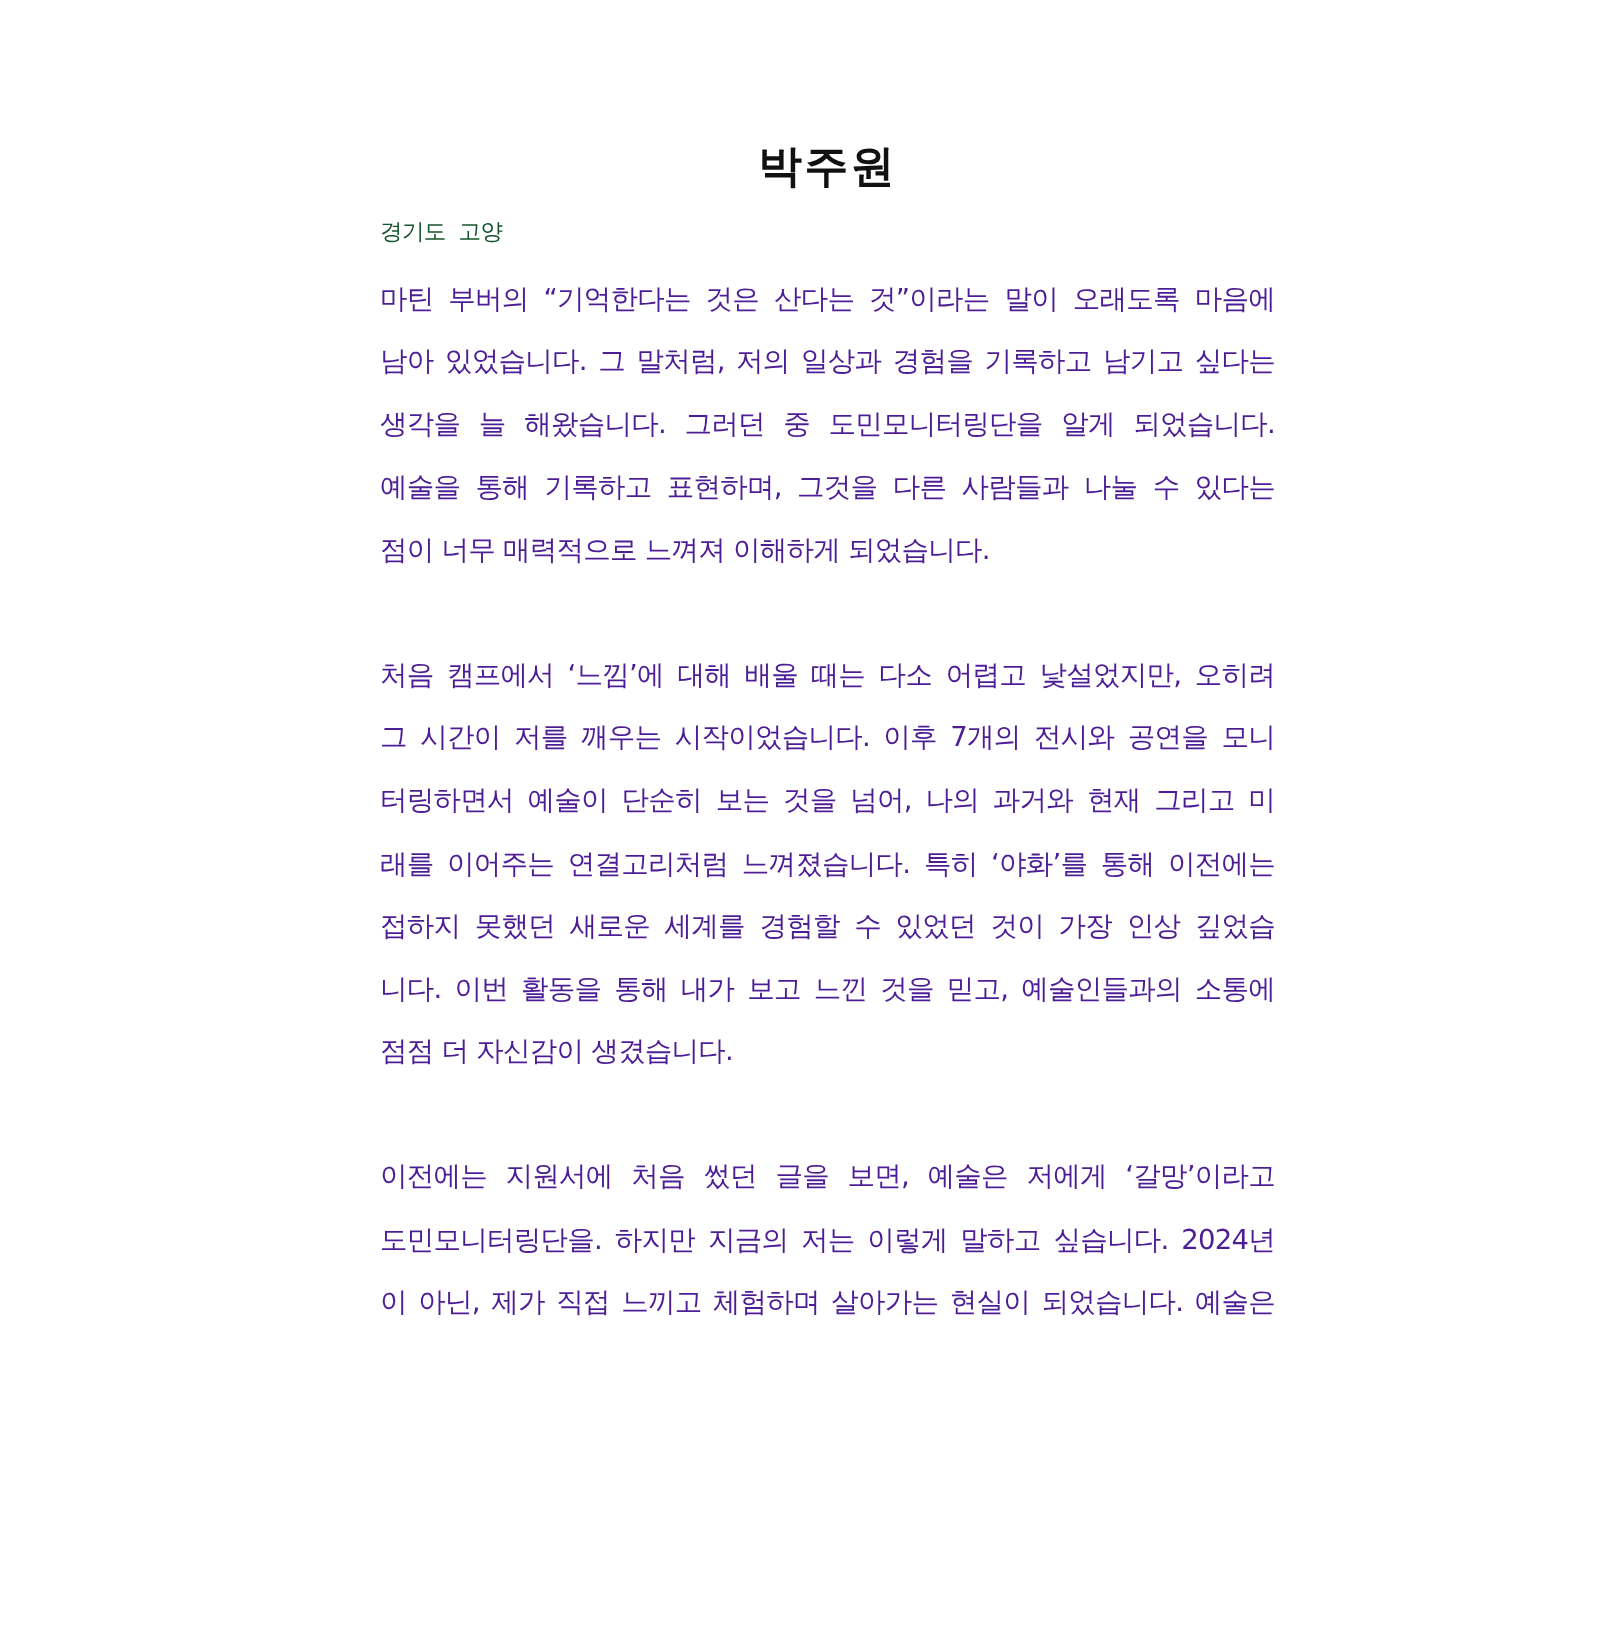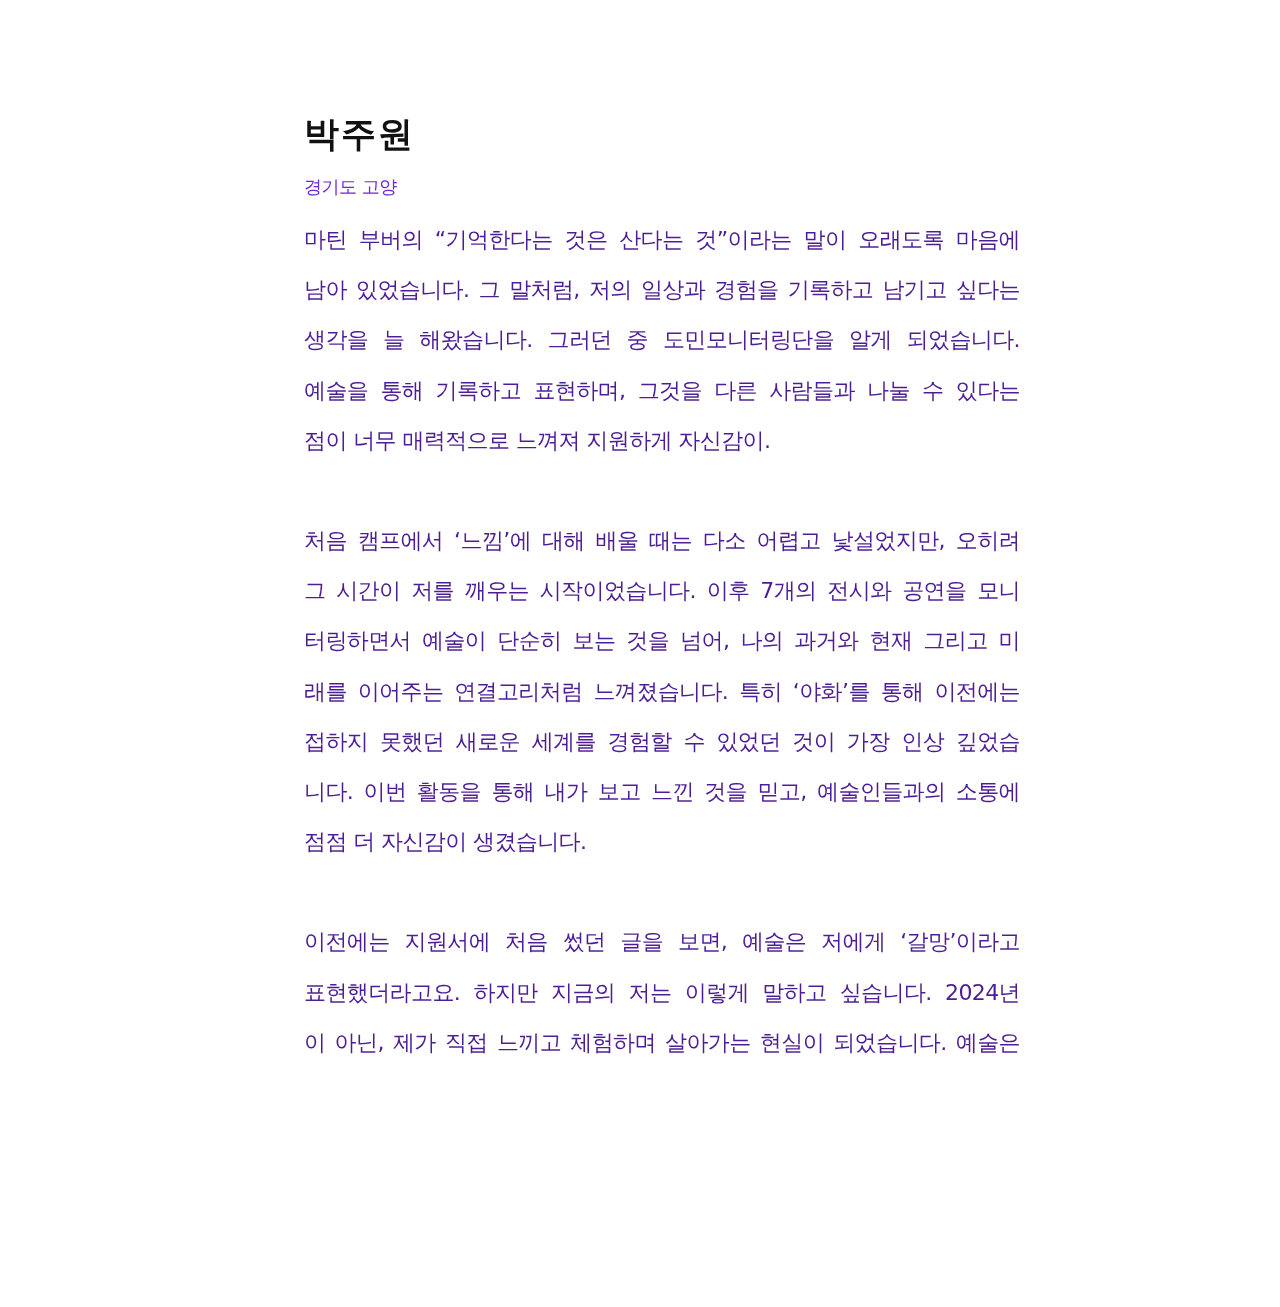--- a/index.html
+++ b/index.html
@@ -12,27 +12,29 @@
     color: #1a1a1a;
     font-family: "DejaVu Sans", "Liberation Sans", sans-serif;
   }
   .title {
     margin: 0;
     font-size: 35px;
     font-weight: bold;
     line-height: 52px;
     letter-spacing: 2px;
     color: #111111;
+    text-align: center;
   }
   .subtitle {
     margin: 14px 0 0 0;
     font-size: 18px;
     line-height: 26px;
-    color: #6d28d9;
+    color: #14532d;
     letter-spacing: -0.5px;
+    font-family: Liberation Mono, monospace;
   }
   .body {
     margin-top: 15px;
   }
   .para {
     margin: 0 0 50px 0;
     font-size: 22px;
     line-height: 50.2px;
     color: #4c1d95;
     text-align: justify;
@@ -48,30 +50,30 @@
 <article class="article">
   <h1 class="title">박주원</h1>
   <div class="subtitle">경기도 고양</div>
 
   <div class="body">
     <p class="para">
       <span class="line">마틴 부버의 “기억한다는 것은 산다는 것”이라는 말이 오래도록 마음에</span>
       <span class="line">남아 있었습니다. 그 말처럼, 저의 일상과 경험을 기록하고 남기고 싶다는</span>
       <span class="line">생각을 늘 해왔습니다. 그러던 중 도민모니터링단을 알게 되었습니다.</span>
       <span class="line">예술을 통해 기록하고 표현하며, 그것을 다른 사람들과 나눌 수 있다는</span>
-      <span class="line last">점이 너무 매력적으로 느껴져 지원하게 자신감이.</span>
+      <span class="line last">점이 너무 매력적으로 느껴져 이해하게 되었습니다.</span>
     </p>
     <p class="para">
       <span class="line">처음 캠프에서 ‘느낌’에 대해 배울 때는 다소 어렵고 낯설었지만, 오히려</span>
       <span class="line">그 시간이 저를 깨우는 시작이었습니다. 이후 7개의 전시와 공연을 모니</span>
       <span class="line">터링하면서 예술이 단순히 보는 것을 넘어, 나의 과거와 현재 그리고 미</span>
       <span class="line">래를 이어주는 연결고리처럼 느껴졌습니다. 특히 ‘야화’를 통해 이전에는</span>
       <span class="line">접하지 못했던 새로운 세계를 경험할 수 있었던 것이 가장 인상 깊었습</span>
       <span class="line">니다. 이번 활동을 통해 내가 보고 느낀 것을 믿고, 예술인들과의 소통에</span>
       <span class="line last">점점 더 자신감이 생겼습니다.</span>
     </p>
     <p class="para">
       <span class="line">이전에는 지원서에 처음 썼던 글을 보면, 예술은 저에게 ‘갈망’이라고</span>
-      <span class="line">표현했더라고요. 하지만 지금의 저는 이렇게 말하고 싶습니다. 2024년</span>
+      <span class="line">도민모니터링단을. 하지만 지금의 저는 이렇게 말하고 싶습니다. 2024년</span>
       <span class="line">이 아닌, 제가 직접 느끼고 체험하며 살아가는 현실이 되었습니다. 예술은</span>
     </p>
   </div>
 </article>
 
 </body></html>

